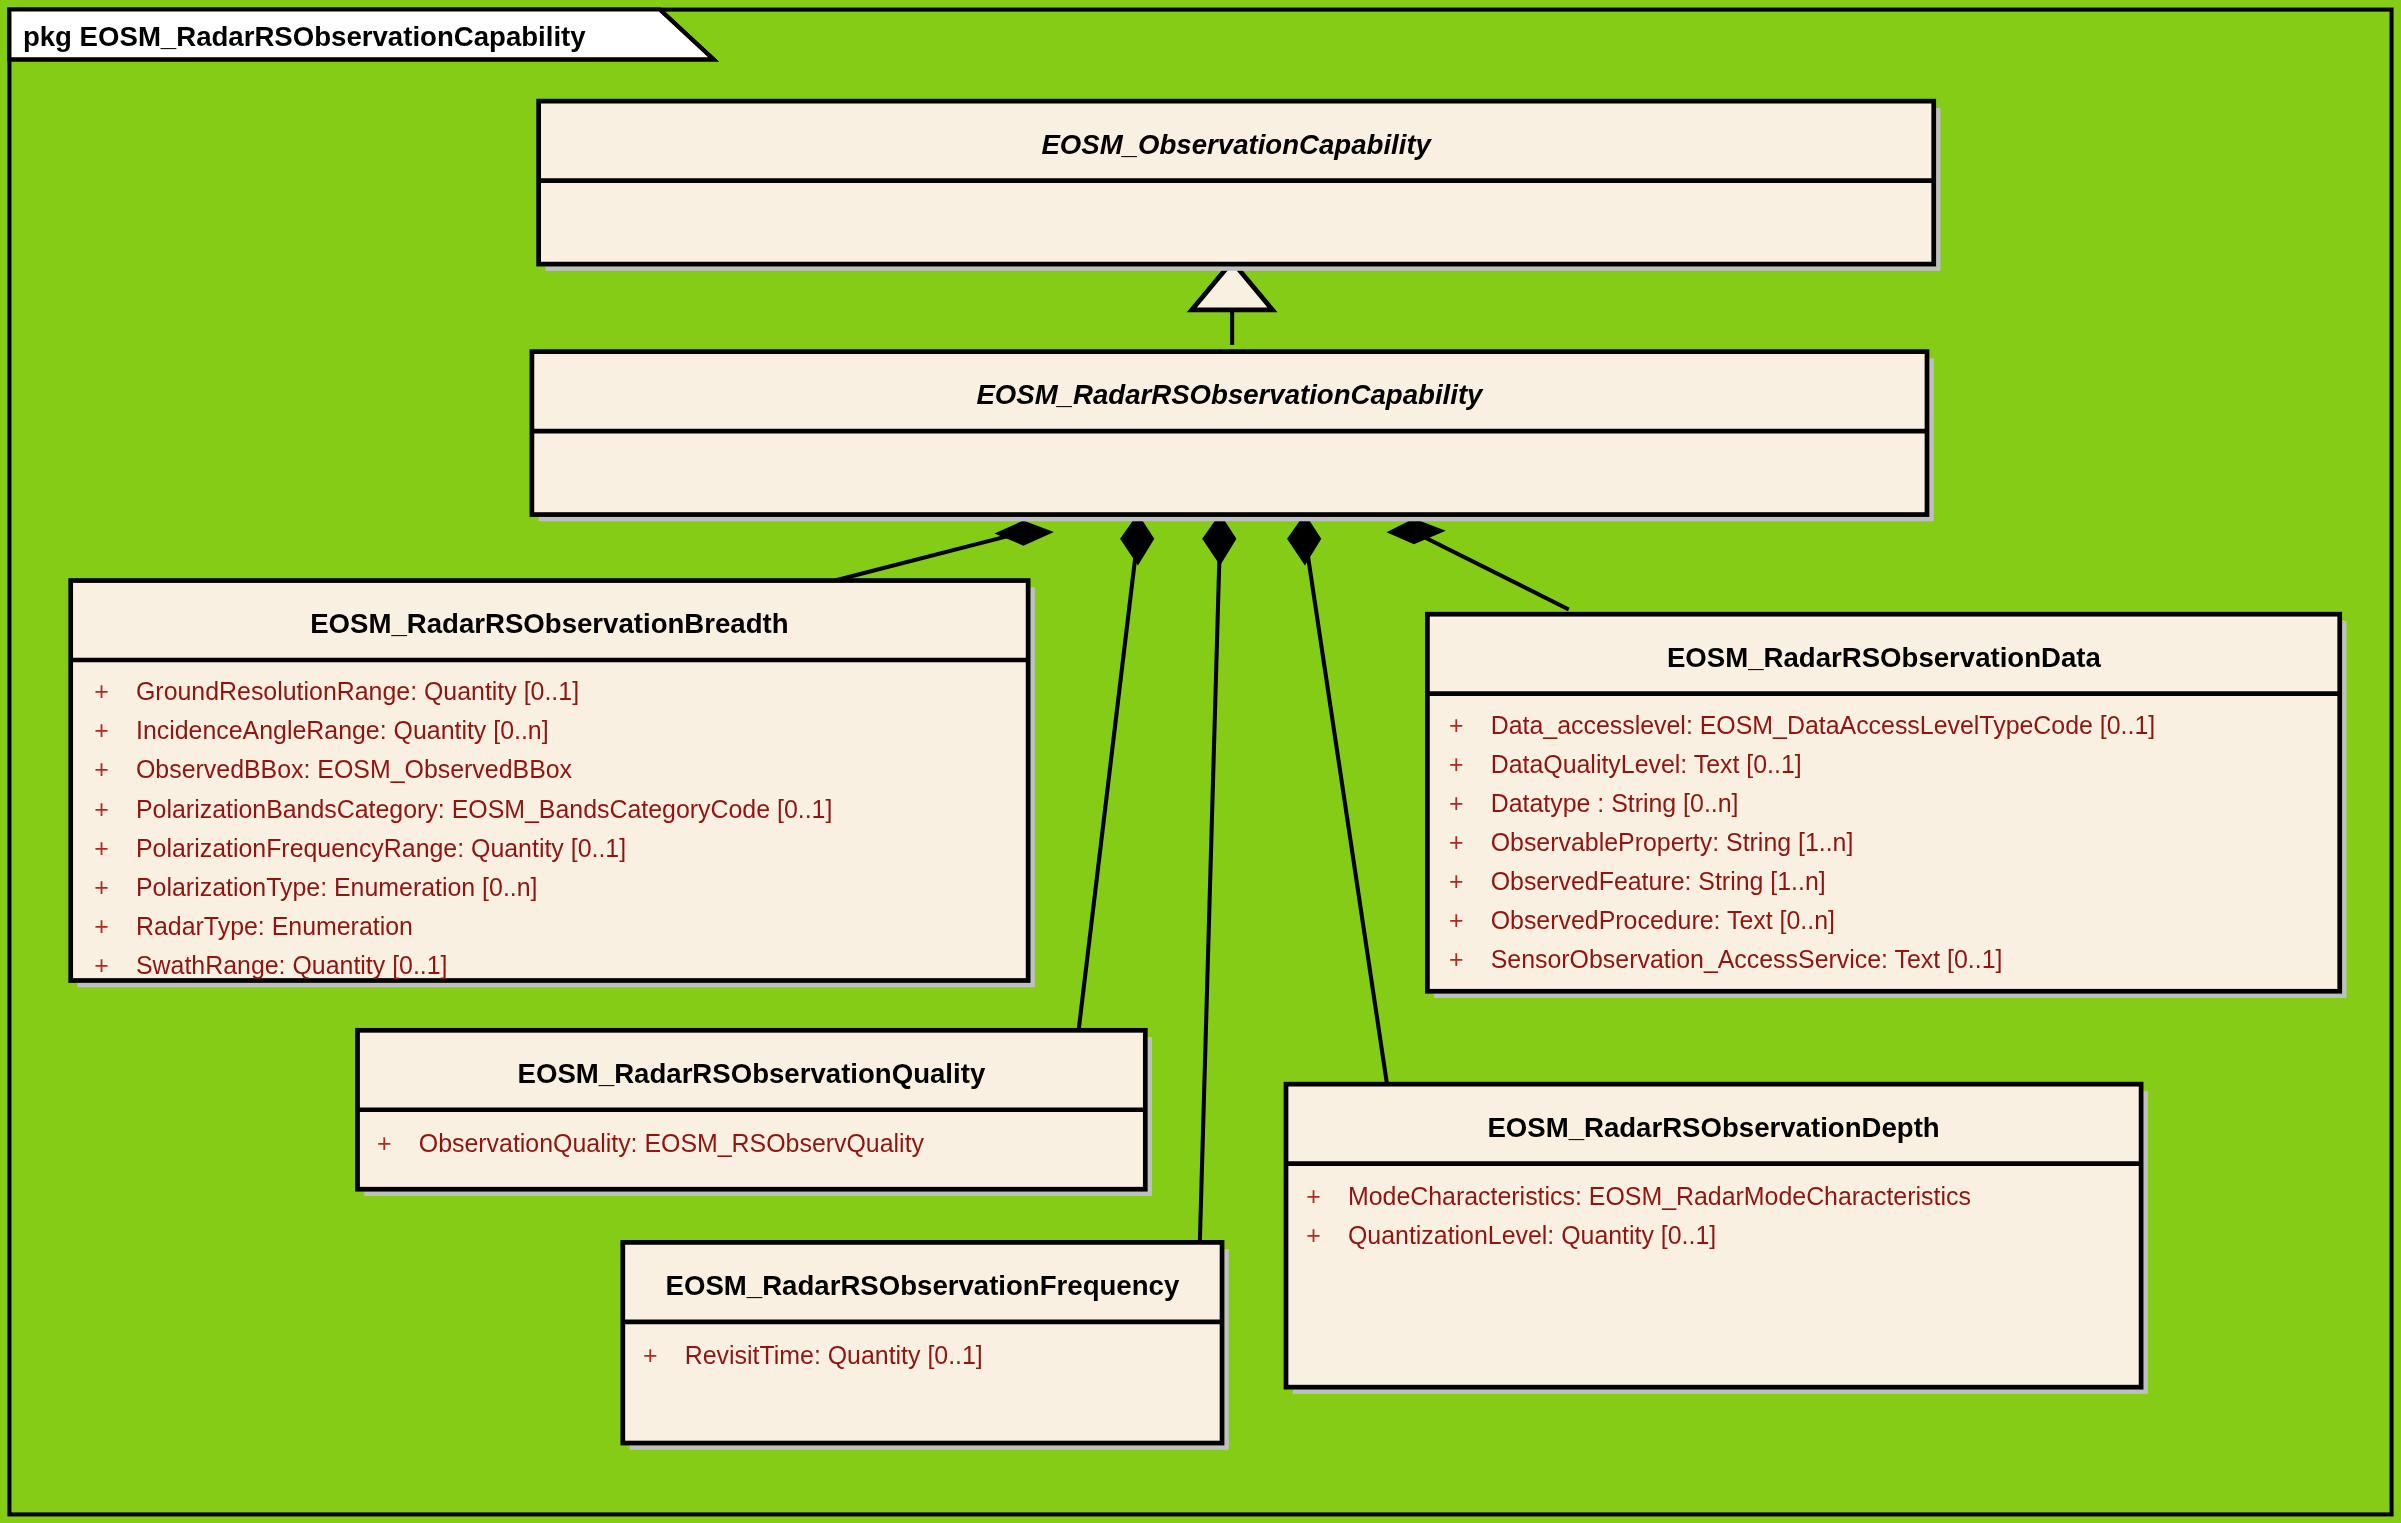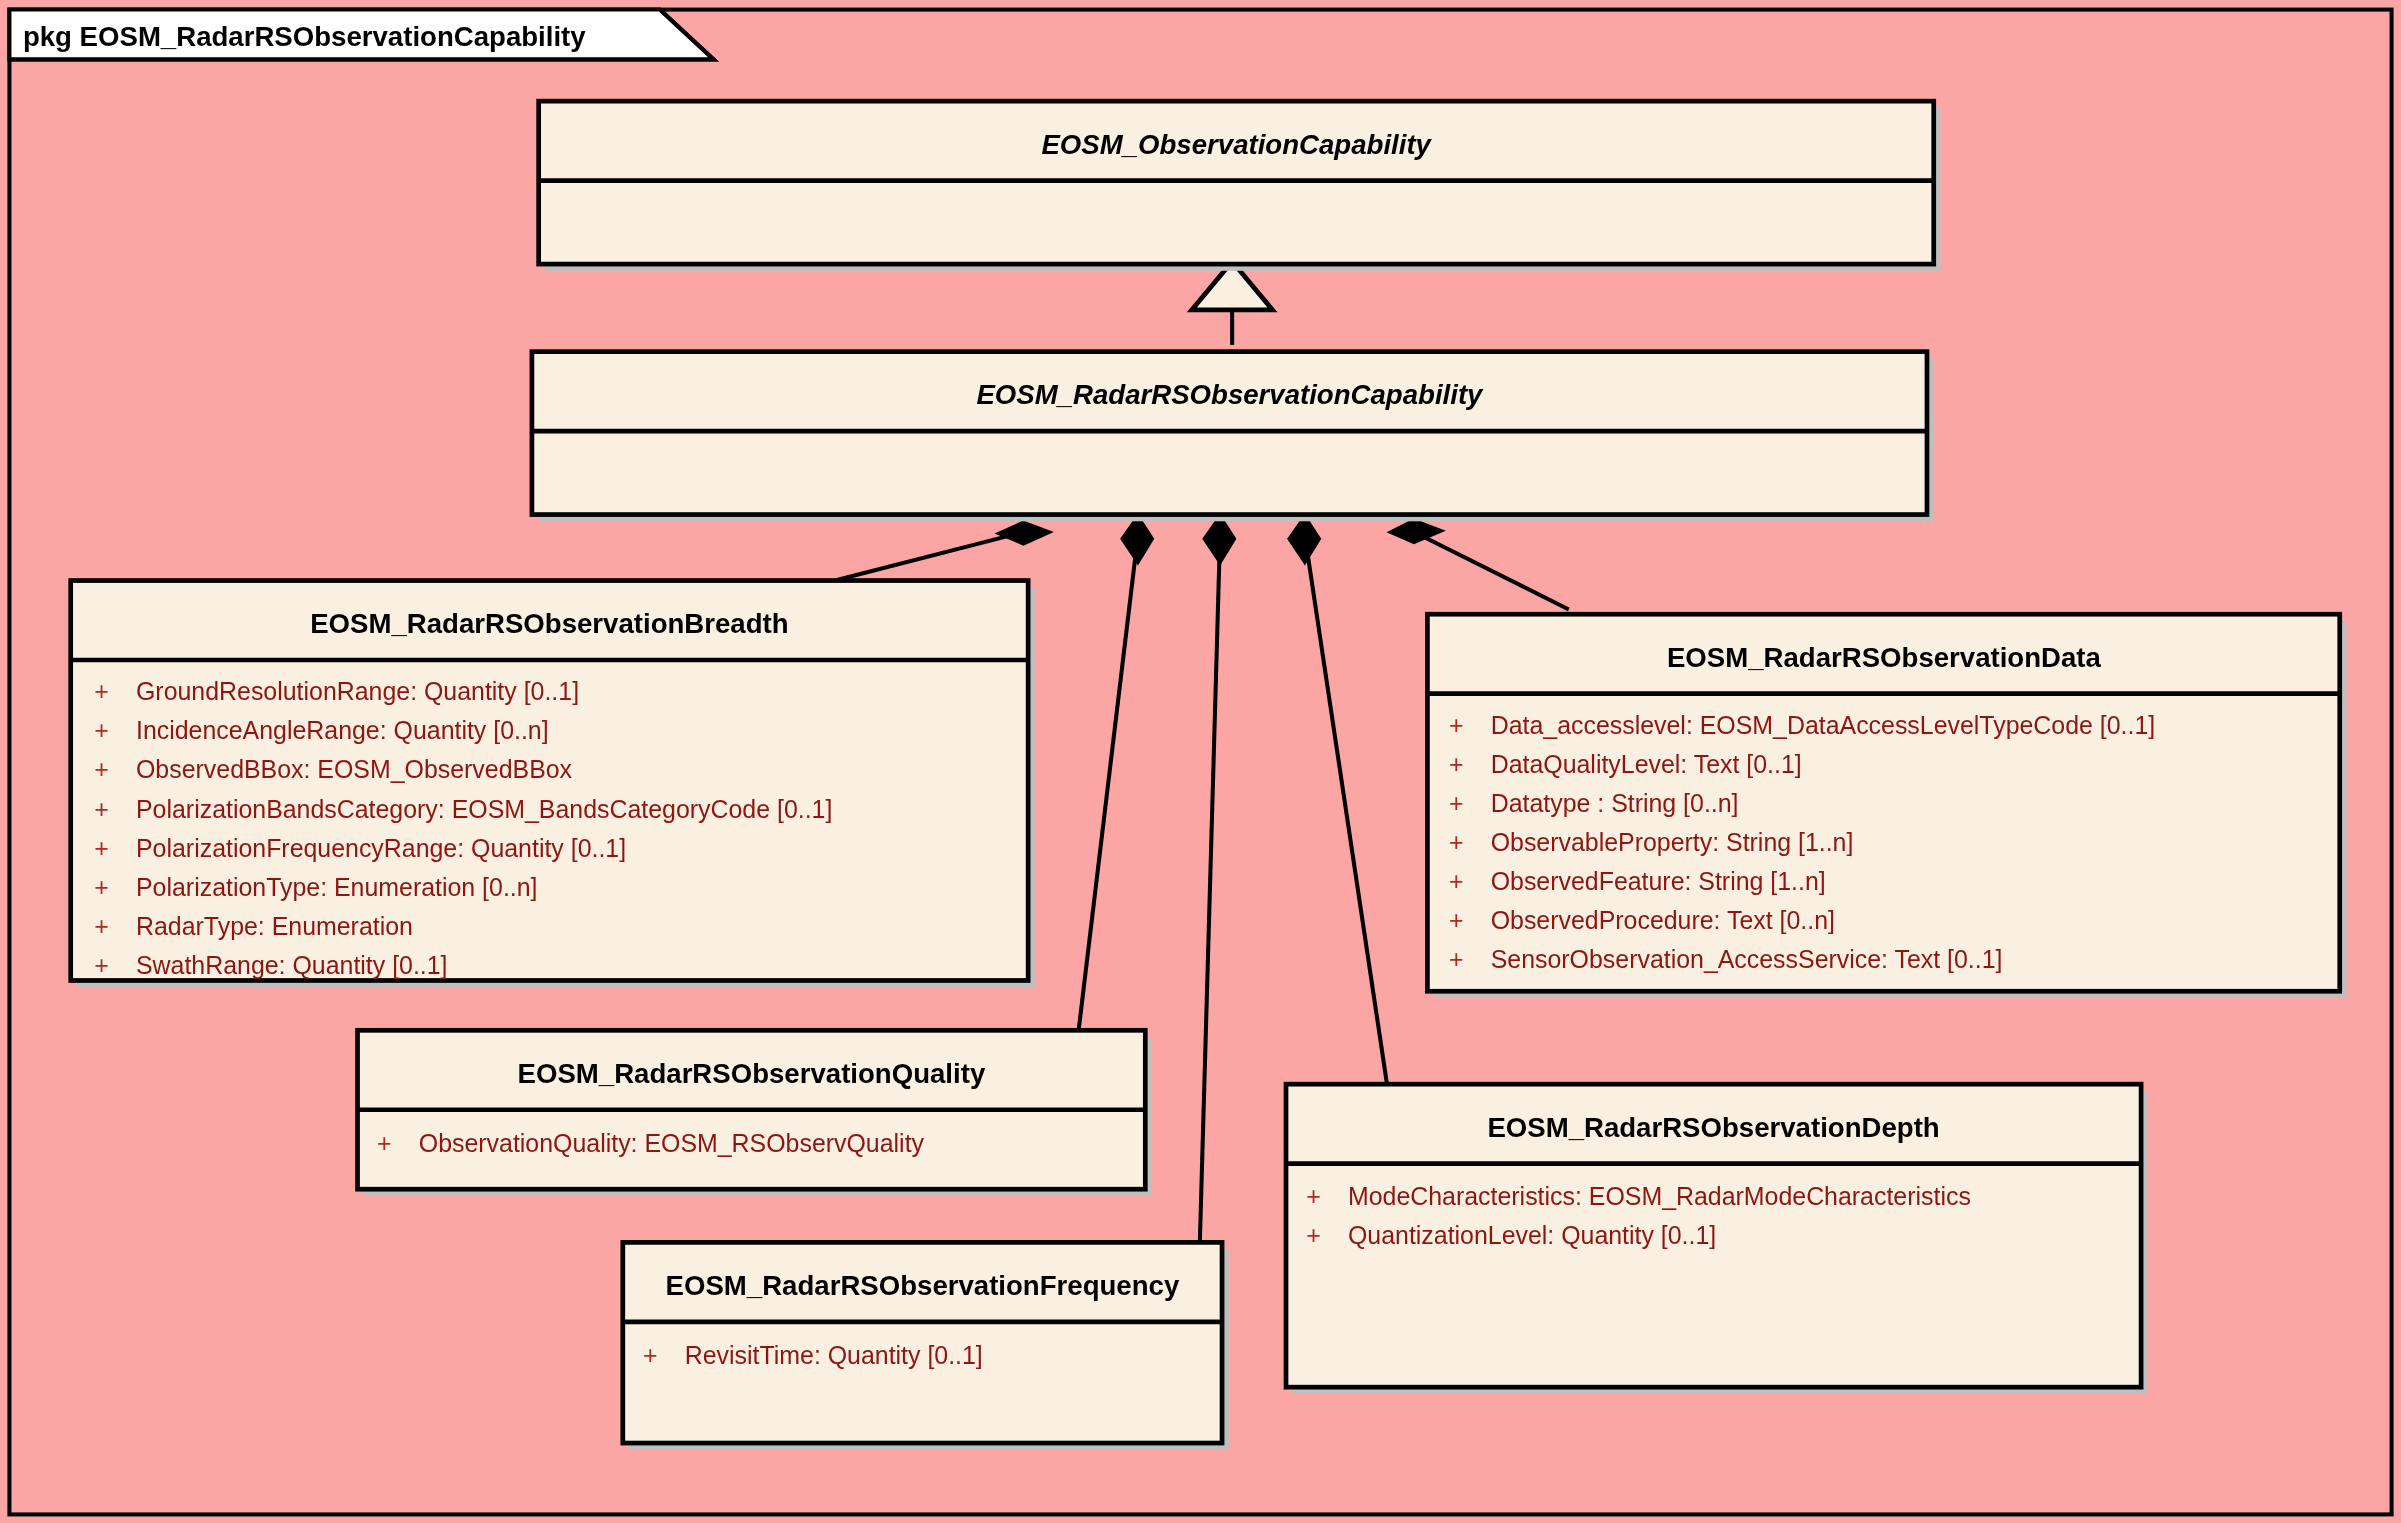--- a/index.html
+++ b/index.html
@@ -7,21 +7,21 @@
     padding: 0;
     background: #ffffff;
   }
   body {
     font-family: "Liberation Sans", sans-serif;
   }
   #canvas {
     position: relative;
     width: 2401px;
     height: 1524px;
-    background: #fca5a5;
+    background: #84cc16;
     overflow: hidden;
   }
   svg.diagram {
     position: absolute;
     left: 0;
     top: 0;
     width: 2401px;
     height: 1524px;
   }
   .pkg-label {

